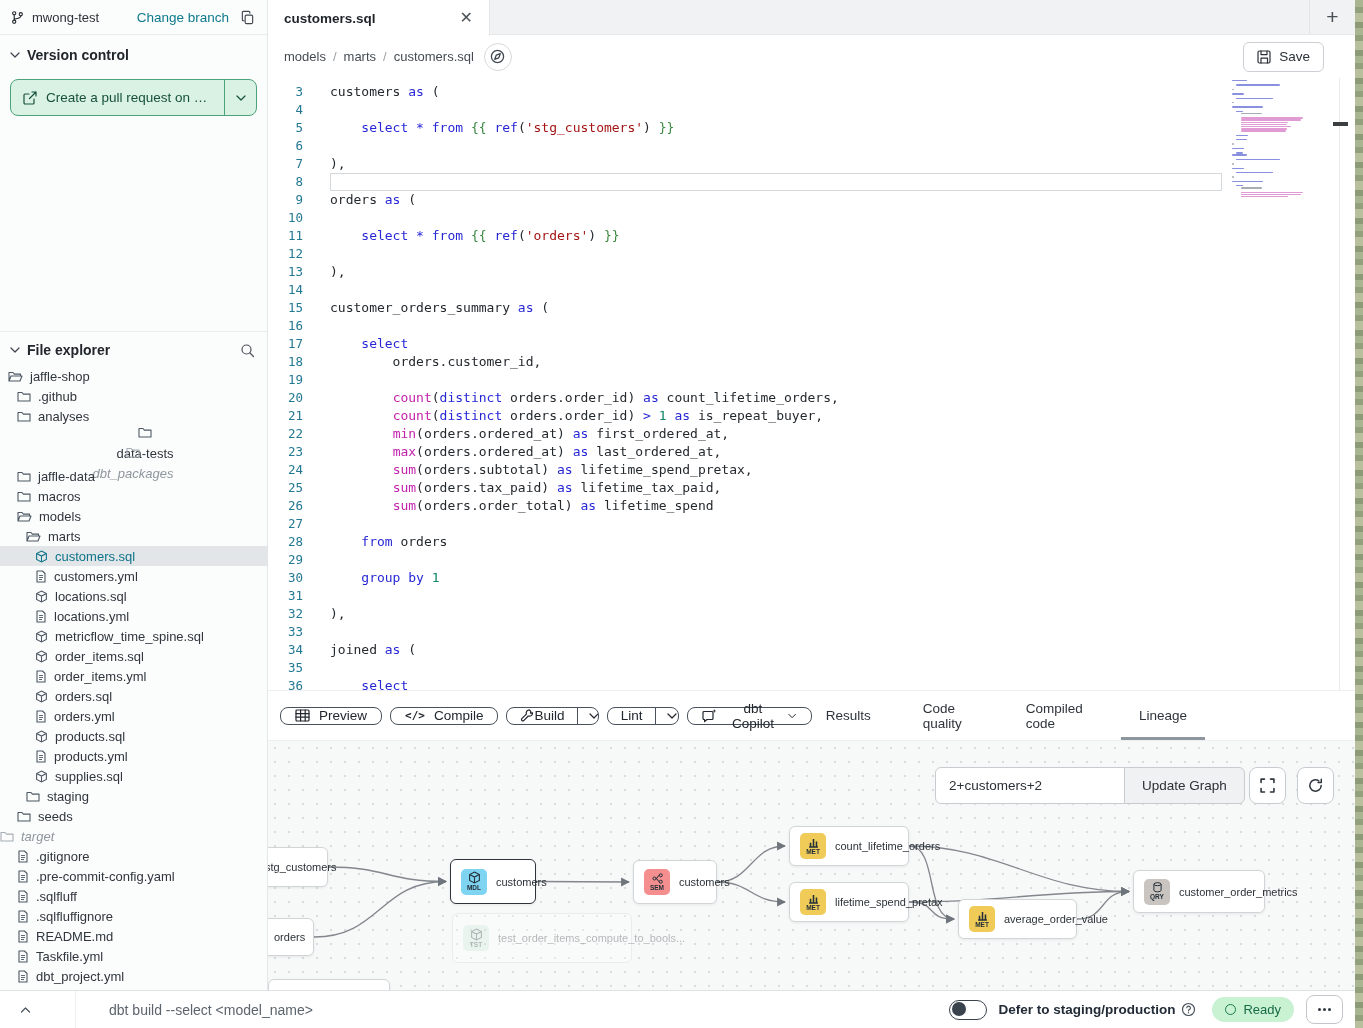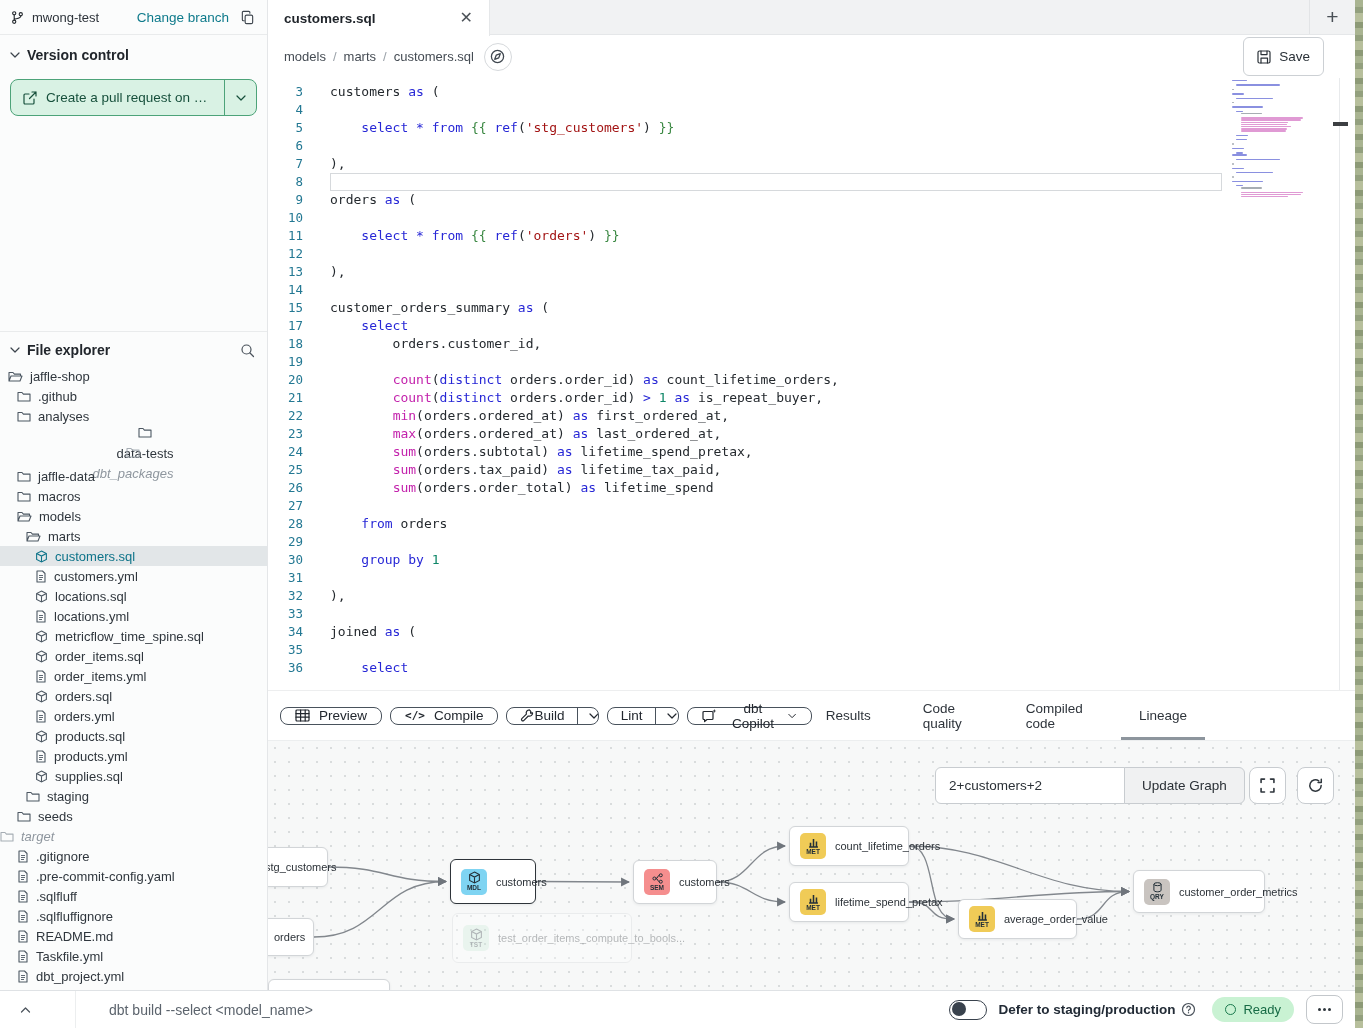--- a/index.html
+++ b/index.html
@@ -38,21 +38,21 @@
   .main{position:absolute;left:268px;top:0;width:1087px;height:990px;background:#fff;}
   .tabbar{height:35px;background:#f1f2f3;border-bottom:1px solid #e5e7e9;display:flex;align-items:stretch;}
   .tab-active{width:222px;background:#fff;border-right:1px solid #e5e7e9;display:flex;align-items:center;padding:0 16px;gap:10px;height:36px;position:relative;z-index:2;cursor:pointer;}
   .tab-title{font-weight:700;font-size:13.5px;color:#1f242a;}
   .tab-close{margin-left:auto;font-size:16px;color:#4c5258;line-height:1;cursor:pointer;}
   .tab-plus{margin-left:auto;width:46px;border-left:1px solid #e2e4e6;display:flex;align-items:center;justify-content:center;font-size:21px;color:#4a5056;cursor:pointer;}
   .crumbbar{height:43px;background:#fff;display:flex;align-items:center;padding:0 18px 0 16px;gap:10px;}
   .crumb{font-size:13px;color:#454c54;display:flex;gap:7px;align-items:center;}
   .crumb .sep{color:#9aa1a8;}
   .compass-btn{width:28px;height:28px;border:1px solid #d6d9dc;border-radius:50%;display:flex;align-items:center;justify-content:center;color:#3f474f;cursor:pointer;background:#fff;}
-  .save-btn{margin-left:auto;margin-right:13px;display:flex;align-items:center;gap:8px;border:1px solid #ccd0d4;border-radius:6px;height:39px;padding:0 13px;font-size:13.5px;color:#2a3138;background:#fff;cursor:pointer;}
+  .save-btn{margin-left:auto;margin-right:13px;display:flex;align-items:center;gap:8px;border:1px solid #ccd0d4;border-radius:6px;height:30px;padding:0 13px;font-size:13.5px;color:#2a3138;background:#fff;cursor:pointer;}
 
   
   .editor{position:relative;height:612px;background:#fff;overflow:hidden;font-family:"DejaVu Sans Mono","Liberation Mono",monospace;font-size:13px;}
   .code-wrap{padding-top:5px;}
   .code-line{display:flex;height:18px;line-height:18px;white-space:pre;}
   .gutter{width:35px;text-align:right;color:#237893;flex:none;font-size:12.5px;}
   .lc{padding-left:27px;}
   .seg-k{color:#2727d6}.seg-o{color:#2727d6}.seg-f{color:#c322ac}.seg-s{color:#a31515}
   .seg-j{color:#398741}.seg-n{color:#0e8667}.seg-p{color:#24292e}
   .cur-line{position:absolute;left:62px;top:95px;width:892px;height:18px;border:1px solid #d6d9dc;}
@@ -475,20 +475,21 @@
           <div class="code-line"><span class="gutter">6</span><span class="lc"></span></div>
           <div class="code-line"><span class="gutter">7</span><span class="lc"><span class="seg-p">),</span></span></div>
           <div class="code-line"><span class="gutter">8</span><span class="lc"></span></div>
           <div class="code-line"><span class="gutter">9</span><span class="lc"><span class="seg-p">orders </span><span class="seg-k">as</span><span class="seg-p"> (</span></span></div>
           <div class="code-line"><span class="gutter">10</span><span class="lc"></span></div>
           <div class="code-line"><span class="gutter">11</span><span class="lc"><span class="seg-p">    </span><span class="seg-k">select</span><span class="seg-p"> </span><span class="seg-o">*</span><span class="seg-p"> </span><span class="seg-k">from</span><span class="seg-p"> </span><span class="seg-j">{{</span><span class="seg-p"> </span><span class="seg-k">ref</span><span class="seg-p">(</span><span class="seg-s">'orders'</span><span class="seg-p">) </span><span class="seg-j">}}</span></span></div>
           <div class="code-line"><span class="gutter">12</span><span class="lc"></span></div>
           <div class="code-line"><span class="gutter">13</span><span class="lc"><span class="seg-p">),</span></span></div>
           <div class="code-line"><span class="gutter">14</span><span class="lc"></span></div>
           <div class="code-line"><span class="gutter">15</span><span class="lc"><span class="seg-p">customer_orders_summary </span><span class="seg-k">as</span><span class="seg-p"> (</span></span></div>
+          <div class="code-line"><span class="gutter">16</span><span class="lc"></span></div>
           <div class="code-line"><span class="gutter">17</span><span class="lc"><span class="seg-p">    </span><span class="seg-k">select</span></span></div>
           <div class="code-line"><span class="gutter">18</span><span class="lc"><span class="seg-p">        orders.customer_id,</span></span></div>
           <div class="code-line"><span class="gutter">19</span><span class="lc"></span></div>
           <div class="code-line"><span class="gutter">20</span><span class="lc"><span class="seg-p">        </span><span class="seg-f">count</span><span class="seg-p">(</span><span class="seg-k">distinct</span><span class="seg-p"> orders.order_id) </span><span class="seg-k">as</span><span class="seg-p"> count_lifetime_orders,</span></span></div>
           <div class="code-line"><span class="gutter">21</span><span class="lc"><span class="seg-p">        </span><span class="seg-f">count</span><span class="seg-p">(</span><span class="seg-k">distinct</span><span class="seg-p"> orders.order_id) </span><span class="seg-o">&gt;</span><span class="seg-p"> </span><span class="seg-n">1</span><span class="seg-p"> </span><span class="seg-k">as</span><span class="seg-p"> is_repeat_buyer,</span></span></div>
           <div class="code-line"><span class="gutter">22</span><span class="lc"><span class="seg-p">        </span><span class="seg-f">min</span><span class="seg-p">(orders.ordered_at) </span><span class="seg-k">as</span><span class="seg-p"> first_ordered_at,</span></span></div>
           <div class="code-line"><span class="gutter">23</span><span class="lc"><span class="seg-p">        </span><span class="seg-f">max</span><span class="seg-p">(orders.ordered_at) </span><span class="seg-k">as</span><span class="seg-p"> last_ordered_at,</span></span></div>
           <div class="code-line"><span class="gutter">24</span><span class="lc"><span class="seg-p">        </span><span class="seg-f">sum</span><span class="seg-p">(orders.subtotal) </span><span class="seg-k">as</span><span class="seg-p"> lifetime_spend_pretax,</span></span></div>
           <div class="code-line"><span class="gutter">25</span><span class="lc"><span class="seg-p">        </span><span class="seg-f">sum</span><span class="seg-p">(orders.tax_paid) </span><span class="seg-k">as</span><span class="seg-p"> lifetime_tax_paid,</span></span></div>
           <div class="code-line"><span class="gutter">26</span><span class="lc"><span class="seg-p">        </span><span class="seg-f">sum</span><span class="seg-p">(orders.order_total) </span><span class="seg-k">as</span><span class="seg-p"> lifetime_spend</span></span></div>

